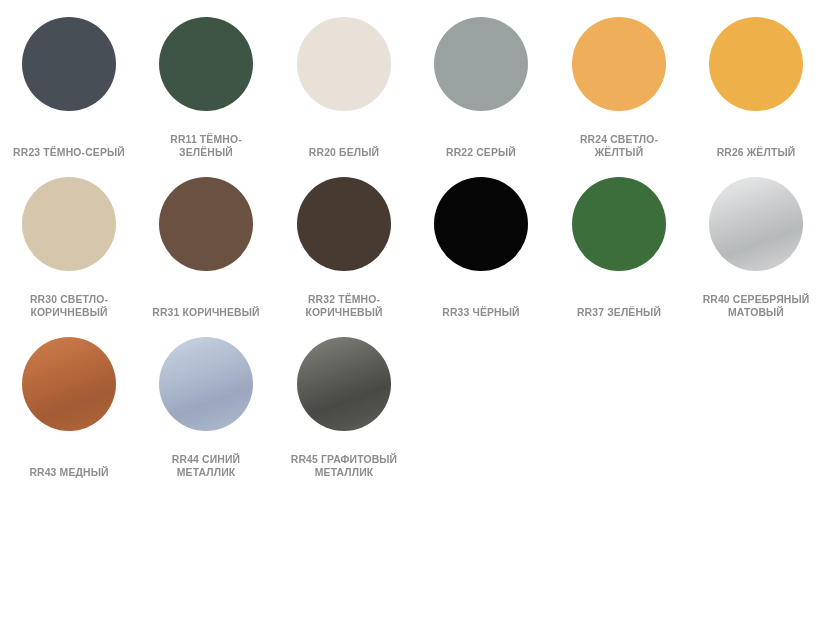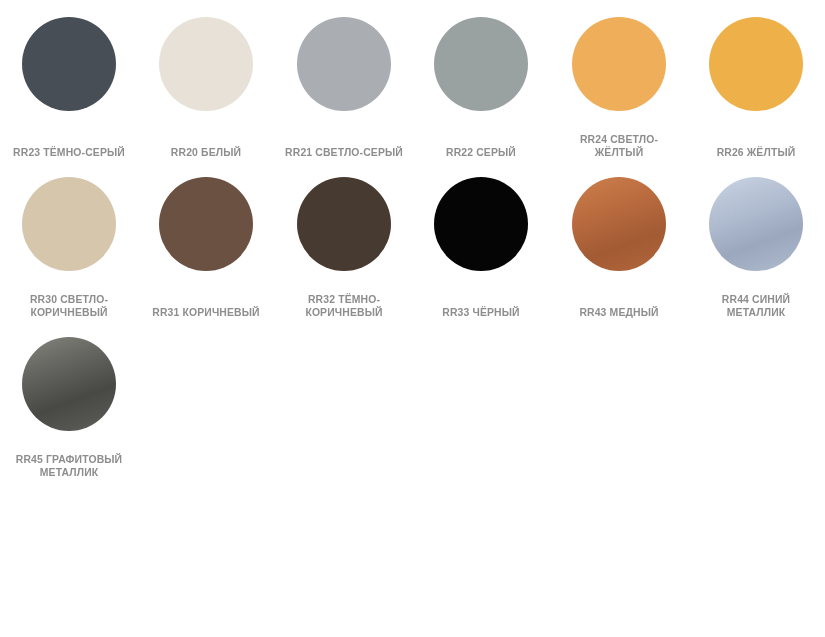--- a/index.html
+++ b/index.html
@@ -63,26 +63,26 @@
 </style>
 </head>
 <body style="background: rgb(255, 255, 255);">
 
 <div id="palette-grid">
     <div class="swatch-cell">
       <div class="swatch-circle" style="background-color: rgb(71, 78, 85);"></div>
       <div class="swatch-label" style="color: rgb(141, 141, 141);">RR23 ТЁМНО-СЕРЫЙ</div>
     </div>
     <div class="swatch-cell">
+      <div class="swatch-circle" style="background-color: rgb(62, 85, 68);"></div>
+      <div class="swatch-label" style="color: rgb(141, 141, 141);">RR11 ТЁМНО-ЗЕЛЁНЫЙ</div>
+    </div>
+    <div class="swatch-cell">
       <div class="swatch-circle" style="background-color: rgb(231, 225, 216);"></div>
       <div class="swatch-label" style="color: rgb(141, 141, 141);">RR20 БЕЛЫЙ</div>
-    </div>
-    <div class="swatch-cell">
-      <div class="swatch-circle" style="background-color: rgb(170, 173, 177);"></div>
-      <div class="swatch-label" style="color: rgb(141, 141, 141);">RR21 СВЕТЛО-СЕРЫЙ</div>
     </div>
     <div class="swatch-cell">
       <div class="swatch-circle" style="background-color: rgb(153, 162, 161);"></div>
       <div class="swatch-label" style="color: rgb(141, 141, 141);">RR22 СЕРЫЙ</div>
     </div>
     <div class="swatch-cell">
       <div class="swatch-circle" style="background-color: rgb(239, 174, 90);"></div>
       <div class="swatch-label" style="color: rgb(141, 141, 141);">RR24 СВЕТЛО-ЖЁЛТЫЙ</div>
     </div>
     <div class="swatch-cell">
@@ -99,20 +99,28 @@
     </div>
     <div class="swatch-cell">
       <div class="swatch-circle" style="background-color: rgb(71, 58, 48);"></div>
       <div class="swatch-label" style="color: rgb(141, 141, 141);">RR32 ТЁМНО-КОРИЧНЕВЫЙ</div>
     </div>
     <div class="swatch-cell">
       <div class="swatch-circle" style="background-color: rgb(5, 5, 5);"></div>
       <div class="swatch-label" style="color: rgb(141, 141, 141);">RR33 ЧЁРНЫЙ</div>
     </div>
     <div class="swatch-cell">
+      <div class="swatch-circle" style="background-color: rgb(60, 110, 60);"></div>
+      <div class="swatch-label" style="color: rgb(141, 141, 141);">RR37 ЗЕЛЁНЫЙ</div>
+    </div>
+    <div class="swatch-cell">
+      <div class="swatch-circle" style="background-color: rgb(195, 197, 198); background-image: linear-gradient(160deg, rgb(236, 237, 237) 0%, rgb(221, 223, 224) 18%, rgb(200, 202, 203) 42%, rgb(182, 185, 186) 66%, rgb(201, 203, 204) 86%, rgb(217, 219, 220) 100%);"></div>
+      <div class="swatch-label" style="color: rgb(141, 141, 141);">RR40 СЕРЕБРЯНЫЙ МАТОВЫЙ</div>
+    </div>
+    <div class="swatch-cell">
       <div class="swatch-circle" style="background-color: rgb(180, 103, 61); background-image: linear-gradient(160deg, rgb(203, 127, 77) 0%, rgb(196, 117, 69) 18%, rgb(180, 103, 60) 44%, rgb(162, 91, 52) 68%, rgb(173, 98, 56) 88%, rgb(185, 106, 62) 100%);"></div>
       <div class="swatch-label" style="color: rgb(141, 141, 141);">RR43 МЕДНЫЙ</div>
     </div>
     <div class="swatch-cell">
       <div class="swatch-circle" style="background-color: rgb(170, 183, 206); background-image: linear-gradient(160deg, rgb(204, 214, 228) 0%, rgb(189, 200, 218) 18%, rgb(173, 185, 205) 42%, rgb(154, 167, 189) 66%, rgb(167, 179, 199) 86%, rgb(182, 193, 211) 100%);"></div>
       <div class="swatch-label" style="color: rgb(141, 141, 141);">RR44 СИНИЙ МЕТАЛЛИК</div>
     </div>
     <div class="swatch-cell">
       <div class="swatch-circle" style="background-color: rgb(90, 90, 88); background-image: linear-gradient(160deg, rgb(133, 133, 127) 0%, rgb(117, 117, 111) 16%, rgb(93, 93, 89) 40%, rgb(72, 72, 69) 64%, rgb(84, 84, 80) 84%, rgb(101, 101, 97) 100%);"></div>
       <div class="swatch-label" style="color: rgb(141, 141, 141);">RR45 ГРАФИТОВЫЙ МЕТАЛЛИК</div>

